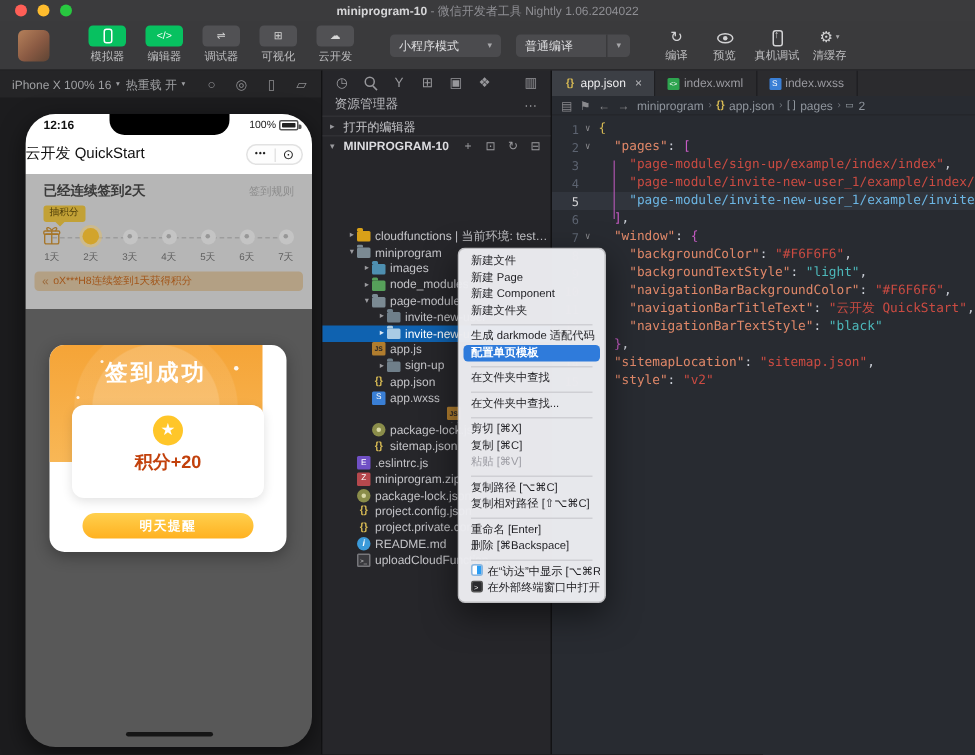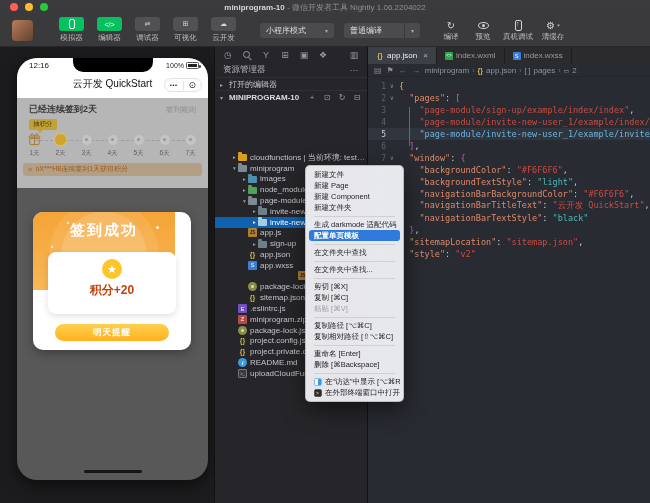--- a/index.html
+++ b/index.html
@@ -44,27 +44,27 @@
   
   .simpanel { width:215px; flex:none; background:#1c1c1e; border-right:1px solid #121214; display:flex; flex-direction:column; }
   .simbar { height:18px; background:#252527; display:flex; align-items:center; font-size:8px; color:#9fa0a3; padding:0 8px; gap:4px; }
   .simbar .sel { display:flex; align-items:center; gap:3px; white-space:nowrap; }
   .simbar .caret { font-size:5px; }
   .simicons { margin-left:auto; display:flex; gap:10px; font-size:9px; color:#8d8d90; }
   .simstage { flex:1; position:relative; }
   .phone { position:absolute; left:17px; top:11px; width:191px; height:422px; border-radius:20px; background:#585858; overflow:hidden; box-shadow:0 5px 16px rgba(0,0,0,.55); }
   .p-top { position:absolute; top:0; left:0; right:0; height:40px; background:#fff; }
   .notch { position:absolute; top:0; left:50%; transform:translateX(-50%); width:80px; height:14px; background:#000; border-radius:0 0 10px 10px; }
-  .p-time { position:absolute; left:12px; top:3px; font-size:8px; font-weight:400; color:#111; }
+  .p-time { position:absolute; left:12px; top:3px; font-size:8px; font-weight:700; color:#111; }
   .p-batt { position:absolute; right:9px; top:4px; display:flex; align-items:center; gap:2px; }
   .p-batt .pct { font-size:7px; color:#222; }
   .batt { width:13px; height:7px; border:1px solid #555; border-radius:1.5px; position:relative; }
   .batt::before { content:""; position:absolute; inset:1px; background:#222; border-radius:0.5px; }
   .batt::after { content:""; position:absolute; right:-2.5px; top:1.5px; width:1.5px; height:3px; background:#555; border-radius:0 1px 1px 0; }
-  .p-navtitle { position:absolute; top:19px; left:0; right:0; text-align:center; font-size:10px; color:#111; }
+  .p-navtitle { position:absolute; top:19px; left:0; right:0; font-size:10px; color:#111; }
   .capsule { position:absolute; right:6px; top:20px; width:38px; height:14px; border:1px solid #e2e2e2; border-radius:8px; background:#fdfdfd; display:flex; align-items:center; }
   .cap-half { flex:1; text-align:center; color:#1f1f1f; }
   .cap-dots { font-size:6px; letter-spacing:0.5px; line-height:12px; }
   .cap-sep { width:1px; height:9px; background:#e4e4e4; }
   .cap-home { font-size:9px; line-height:13px; }
 
   .signin { position:absolute; top:40px; left:0; right:0; height:90px; background:#b6b6b6; }
   .si-head { display:flex; justify-content:space-between; align-items:center; padding:5px 12px 0; }
   .si-streak { font-size:9px; font-weight:700; color:#3a3a3a; }
   .si-rules { font-size:7.5px; color:#8d8d8d;text-align:center; }
@@ -164,21 +164,21 @@
   .cline.cl { background:#31353d; }
   .cline .ln { width:22px; flex:none; text-align:right; padding-right:4px; font-size:8px; color:#5c6370; }
   .cline.cl .ln { color:#d5d5d7; }
   .cline .fold { width:9px; flex:none; font-size:6px; color:#8a8a8e; line-height:1; }
   .cline .src { white-space:pre; font-size:8.5px; }
   .tk-k { color:#e08869; } .tk-r { color:#cb4b42; } .tk-t { color:#4db8ba; }
   .tk-bl { color:#6cb6e4; } .tk-p { color:#c8ccd4; } .tk-y { color:#d7ba54; } .tk-m { color:#c65bc4; }
 
   
   .ctxmenu { position:absolute; left:305px; top:165px; width:99px; background:rgba(236,236,240,.98); border:1px solid rgba(0,0,0,.18); border-radius:5px; box-shadow:0 8px 22px rgba(0,0,0,.5); padding:3px 0; z-index:50; }
-  .mi { height:11px; display:flex; align-items:center; gap:3px; margin:0 3px; padding:0 5px; border-radius:3px; font-size:7.5px; color:#1e1e22; white-space:nowrap; overflow:hidden; }
+  .mi { height:11px; display:flex; gap:3px; margin:0 3px; padding:0 5px; border-radius:3px; font-size:7.5px; color:#1e1e22; white-space:nowrap; overflow:hidden; }
   .mi.hl { background:#2f7bdb; color:#fff; font-weight:700; }
   .mi.dis { color:#9d9da4; }
   .mdiv { height:1px; background:#cfcfd4; margin:2.5px 8px; }
   .mic { width:8px; height:8px; border-radius:2px; flex:none; }
   .mic-finder { background:linear-gradient(90deg,#fff 0 50%,#2a9df4 50% 100%); border:0.5px solid #8ab6e0; }
   .mic-terminal { background:#2b2b2e; border:0.5px solid #555; position:relative; }
   .mic-terminal::before { content:">"; color:#eee; font-size:5px; position:absolute; left:1px; top:0.5px; }
 </style>
 </head>
 <body>
@@ -247,20 +247,36 @@
       <div class="actbtn">
         <span class="ibox">⚙<span class="mini-caret">▾</span></span>
         <span class="lbl">清缓存</span>
       </div>
     </div>
 </div>
 
 <div class="main">
 
   <div class="simpanel">
+    <div class="simbar">
+      <span class="sel">
+          <span>iPhone X 100% 16</span>
+          <span class="caret">▾</span>
+        </span>
+      <span class="sel">
+          <span>热重载 开</span>
+          <span class="caret">▾</span>
+        </span>
+      <span class="simicons">
+          <span class="gi">○</span>
+          <span class="gi">◎</span>
+          <span class="gi">▯</span>
+          <span class="gi">▱</span>
+        </span>
+    </div>
     <div class="simstage">
       <div class="phone">
         <div class="p-top">
           <div class="p-time">12:16</div>
           <div class="p-batt">
             <span class="pct">100%</span>
             <span class="batt"></span>
           </div>
           <div class="notch"></div>
           <div class="p-navtitle">云开发 QuickStart</div>

